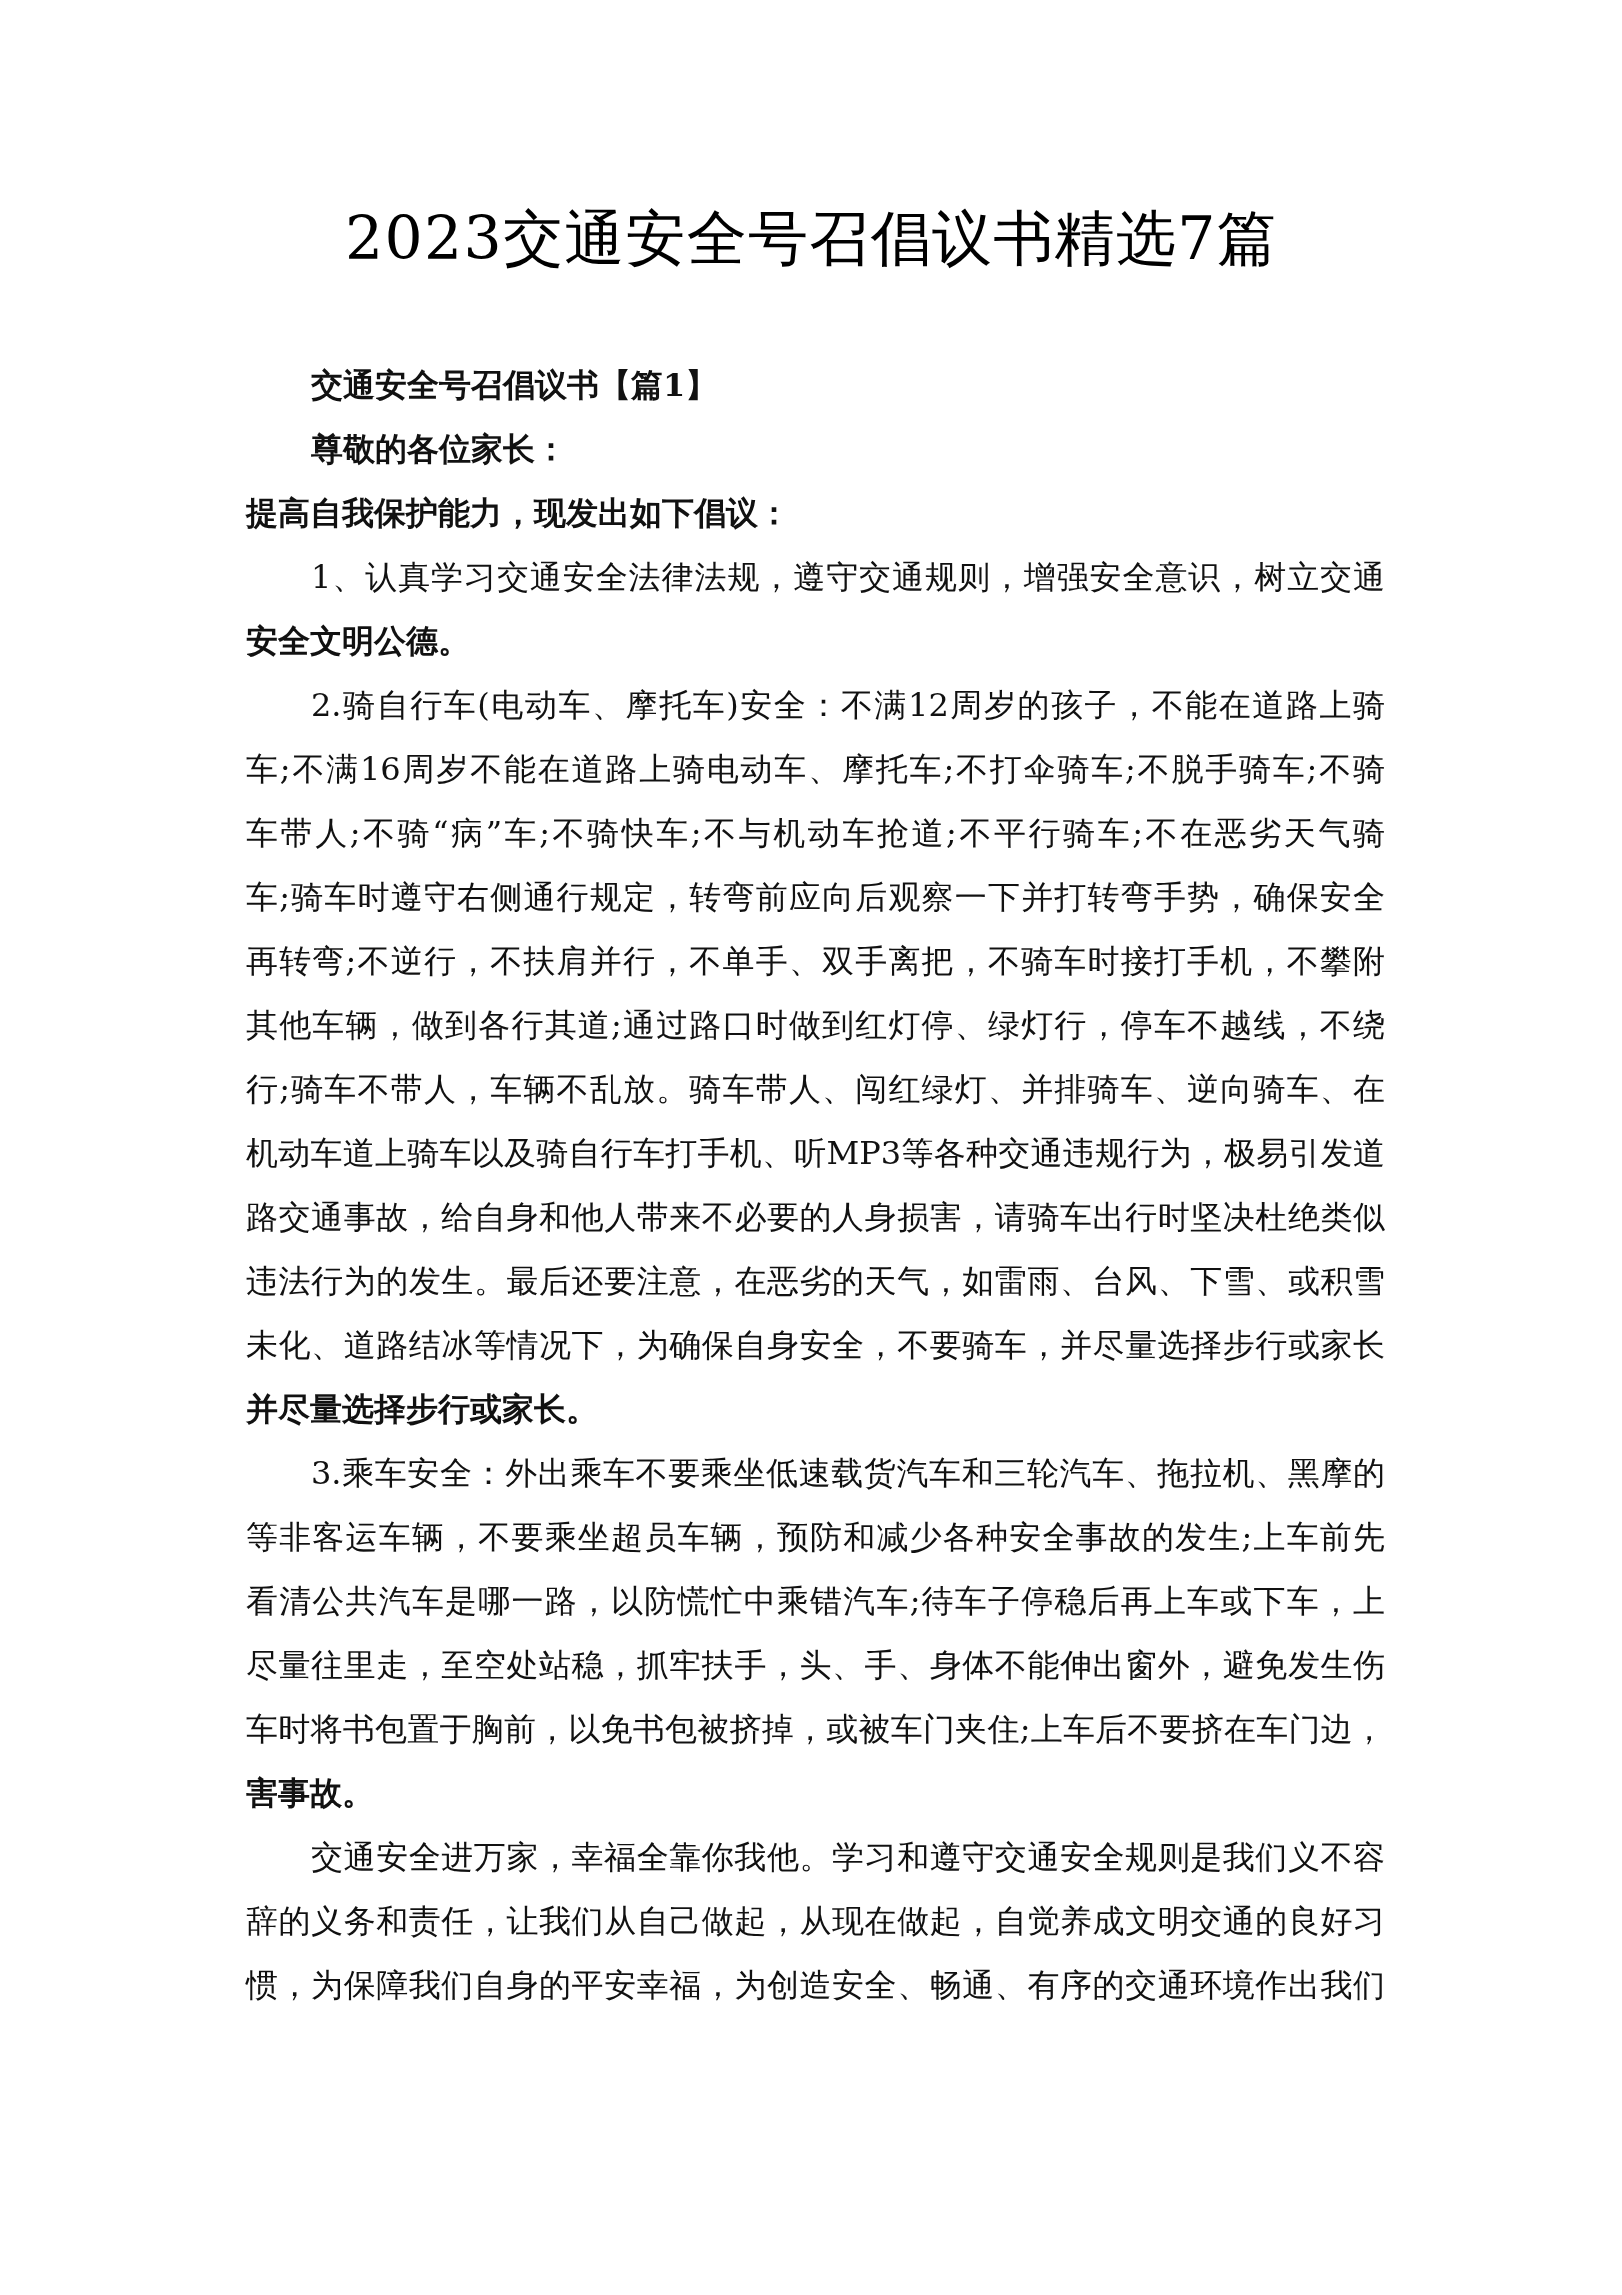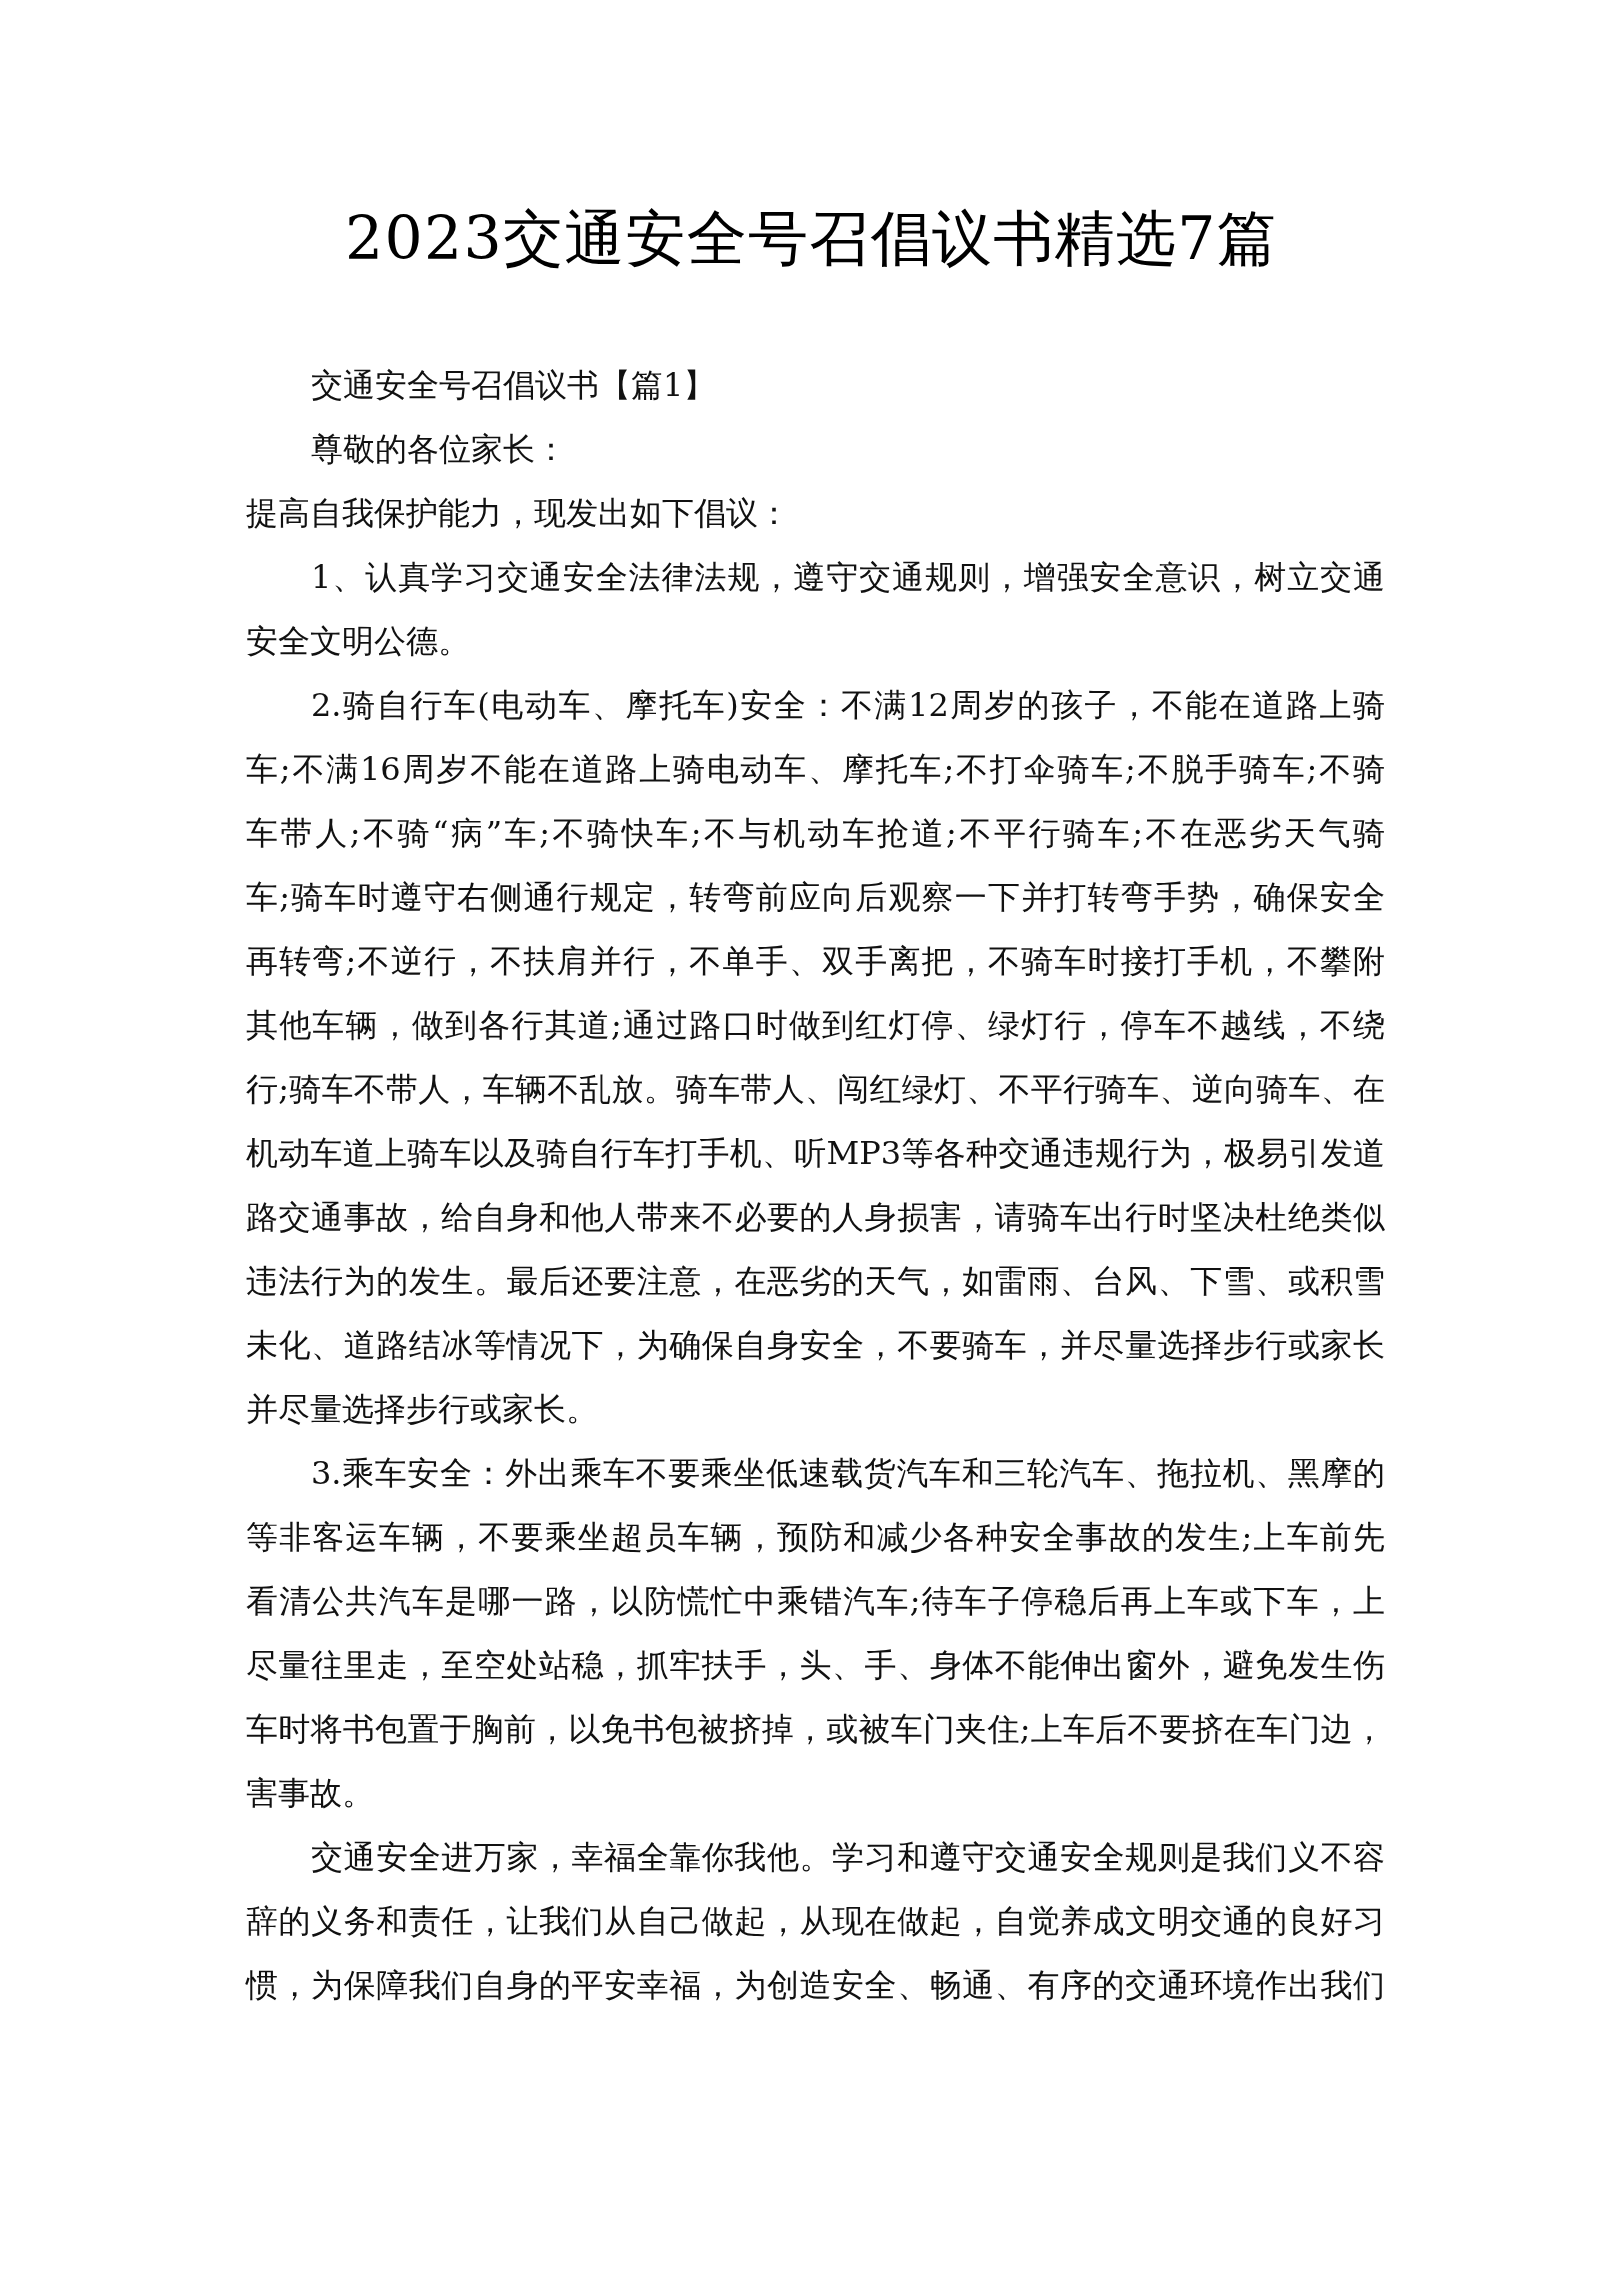--- a/index.html
+++ b/index.html
@@ -16,21 +16,21 @@
     }
     .body {
       position: absolute; left: 246px; top: 353px; width: 1139px;
     }
     .line {
       display: block; height: 64px; line-height: 64px;
       font-size: 32px; white-space: nowrap; text-align: justify;
       text-align-last: justify; letter-spacing: 0px;
     }
     .line.indent { padding-left: 65px; }
-    .line.last { text-align-last: left; }
+    .line.last { text-align-last: left; font-weight: bold; }
   </style>
 </head>
 <body>
 
 <div class="page">
   <div class="title">2023交通安全号召倡议书精选7篇</div>
 
   <div class="body">
     <span class="line indent last">交通安全号召倡议书【篇1】</span>
     <span class="line indent last">尊敬的各位家长：</span>
@@ -39,21 +39,21 @@
 
     <span class="line indent">1、认真学习交通安全法律法规，遵守交通规则，增强安全意识，树立交通</span>
     <span class="line last">安全文明公德。</span>
 
     <span class="line indent">2.骑自行车(电动车、摩托车)安全：不满12周岁的孩子，不能在道路上骑</span>
     <span class="line">车;不满16周岁不能在道路上骑电动车、摩托车;不打伞骑车;不脱手骑车;不骑</span>
     <span class="line">车带人;不骑“病”车;不骑快车;不与机动车抢道;不平行骑车;不在恶劣天气骑</span>
     <span class="line">车;骑车时遵守右侧通行规定，转弯前应向后观察一下并打转弯手势，确保安全</span>
     <span class="line">再转弯;不逆行，不扶肩并行，不单手、双手离把，不骑车时接打手机，不攀附</span>
     <span class="line">其他车辆，做到各行其道;通过路口时做到红灯停、绿灯行，停车不越线，不绕</span>
-    <span class="line">行;骑车不带人，车辆不乱放。骑车带人、闯红绿灯、不平行骑车、逆向骑车、在</span>
+    <span class="line">行;骑车不带人，车辆不乱放。骑车带人、闯红绿灯、并排骑车、逆向骑车、在</span>
     <span class="line">机动车道上骑车以及骑自行车打手机、听MP3等各种交通违规行为，极易引发道</span>
     <span class="line">路交通事故，给自身和他人带来不必要的人身损害，请骑车出行时坚决杜绝类似</span>
     <span class="line">违法行为的发生。最后还要注意，在恶劣的天气，如雷雨、台风、下雪、或积雪</span>
     <span class="line">未化、道路结冰等情况下，为确保自身安全，不要骑车，并尽量选择步行或家长</span>
     <span class="line last">并尽量选择步行或家长。</span>
 
     <span class="line indent">3.乘车安全：外出乘车不要乘坐低速载货汽车和三轮汽车、拖拉机、黑摩的</span>
     <span class="line">等非客运车辆，不要乘坐超员车辆，预防和减少各种安全事故的发生;上车前先</span>
     <span class="line">看清公共汽车是哪一路，以防慌忙中乘错汽车;待车子停稳后再上车或下车，上</span>
     <span class="line">尽量往里走，至空处站稳，抓牢扶手，头、手、身体不能伸出窗外，避免发生伤</span>

